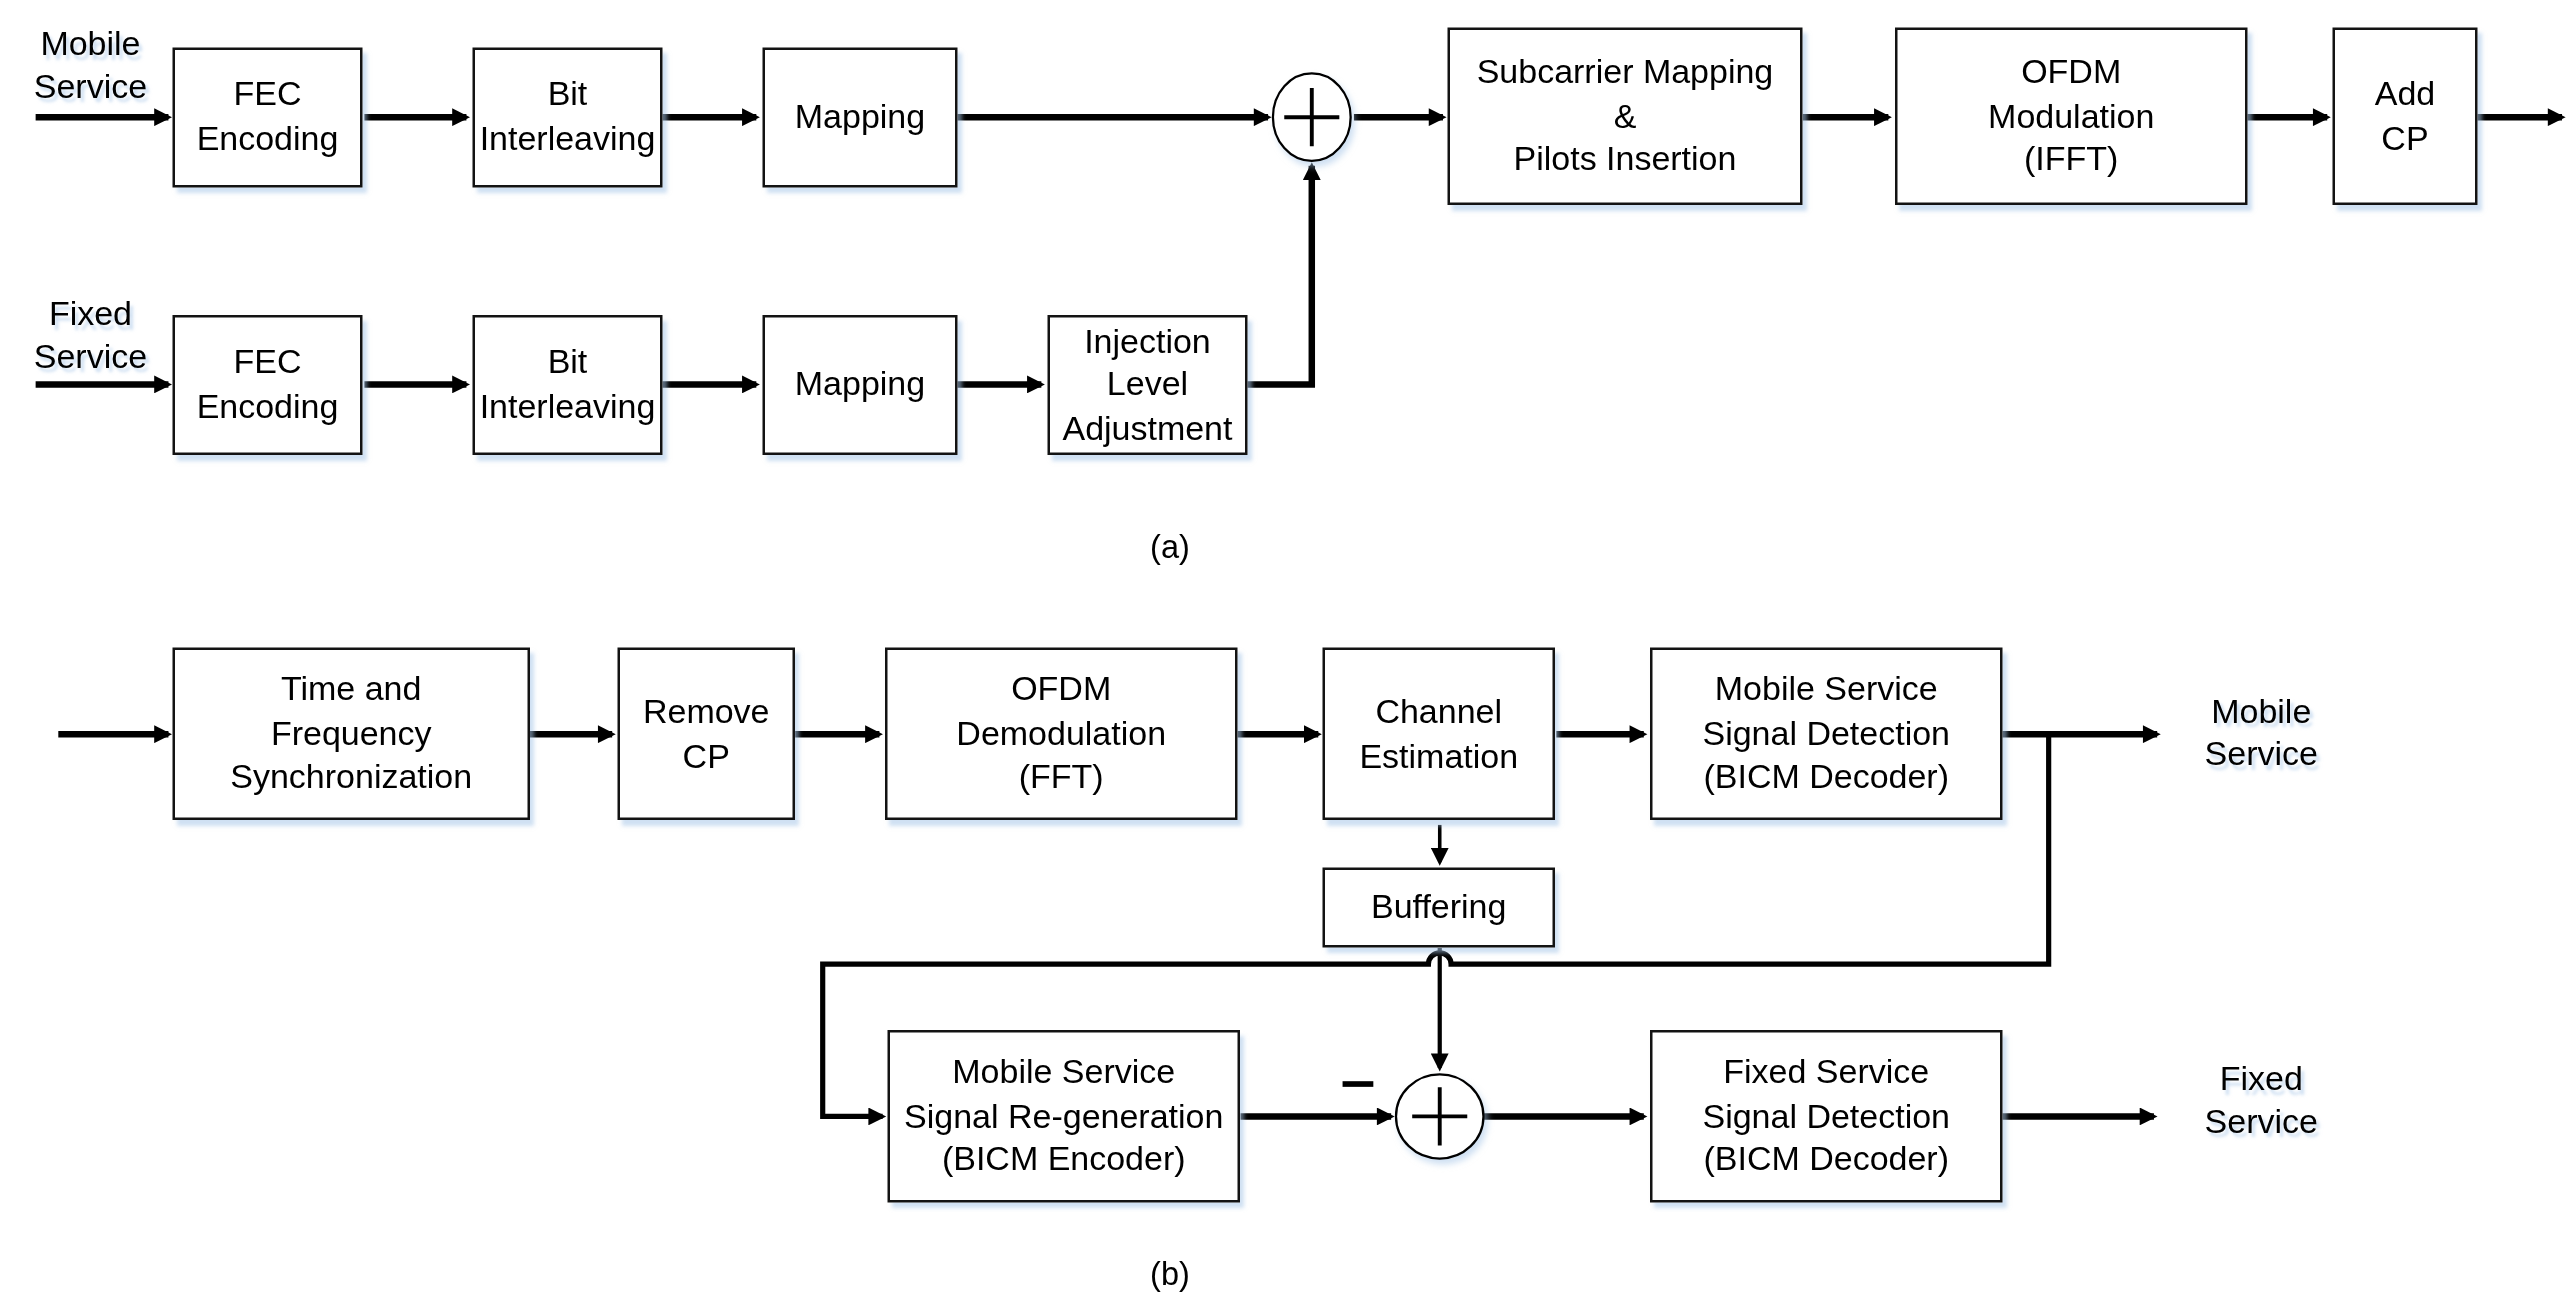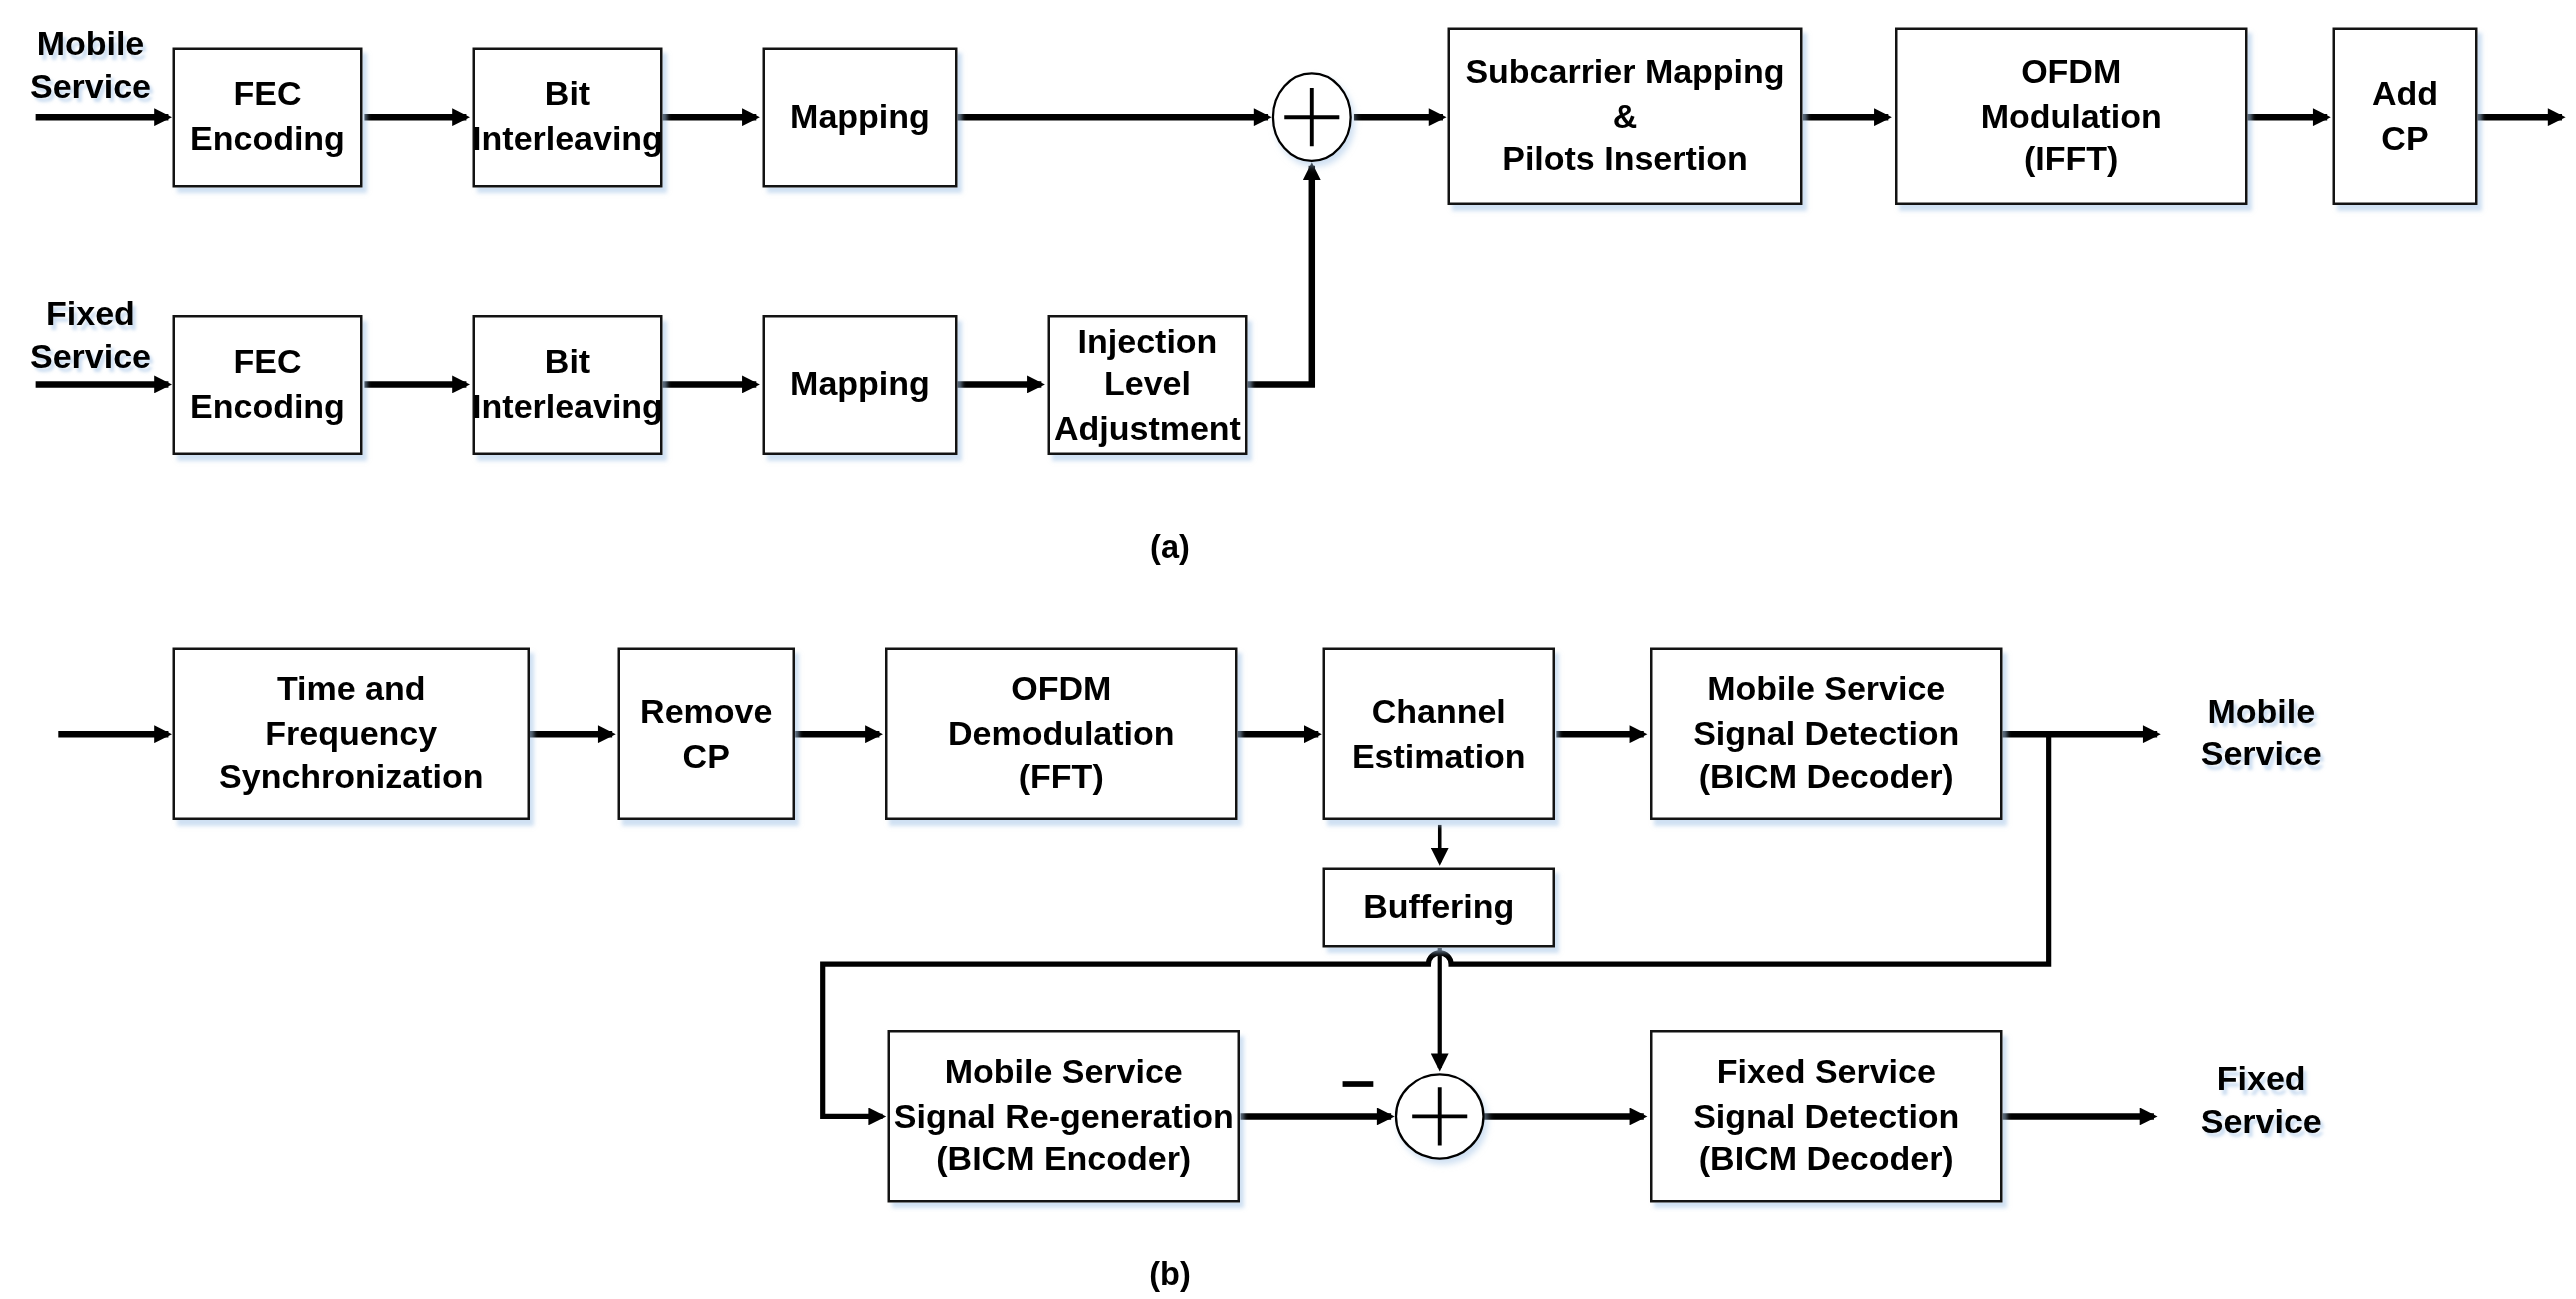--- a/index.html
+++ b/index.html
@@ -1,16 +1,16 @@
 <!DOCTYPE html>
 <html style="font-size:10.4px"><head>
 <meta charset="utf-8">
 <style>
   html,body{margin:0;padding:0;background:#ffffff;}
-  .stage{position:relative;width:2576px;height:1299px;overflow:hidden;background:#ffffff;font-weight:bold;}
+  .stage{position:relative;width:2576px;height:1299px;overflow:hidden;background:#ffffff;}
   .canvas{position:absolute;left:0;top:0;width:1030px;height:520px;
           transform:scale(2.5);transform-origin:0 0;
           font-family:"Liberation Sans","DejaVu Sans",sans-serif;color:#000;}
   svg.wires{position:absolute;left:0;top:0;width:1030px;height:520px;}
   .box{position:absolute;box-sizing:border-box;background:#ffffff;border:0.8px solid #131313;
        display:flex;align-items:center;justify-content:center;text-align:center;
        font-size:13.6px;line-height:1.3;white-space:pre-line;
        box-shadow:1.6px 2.3px 1.6px rgba(168,198,232,0.55);padding:1.3px;}
   .freelabel{position:absolute;text-align:center;font-size:13.6px;line-height:1.28;
        white-space:pre-line;text-shadow:1.3px 1.9px 1.3px rgba(168,198,232,0.6);}

